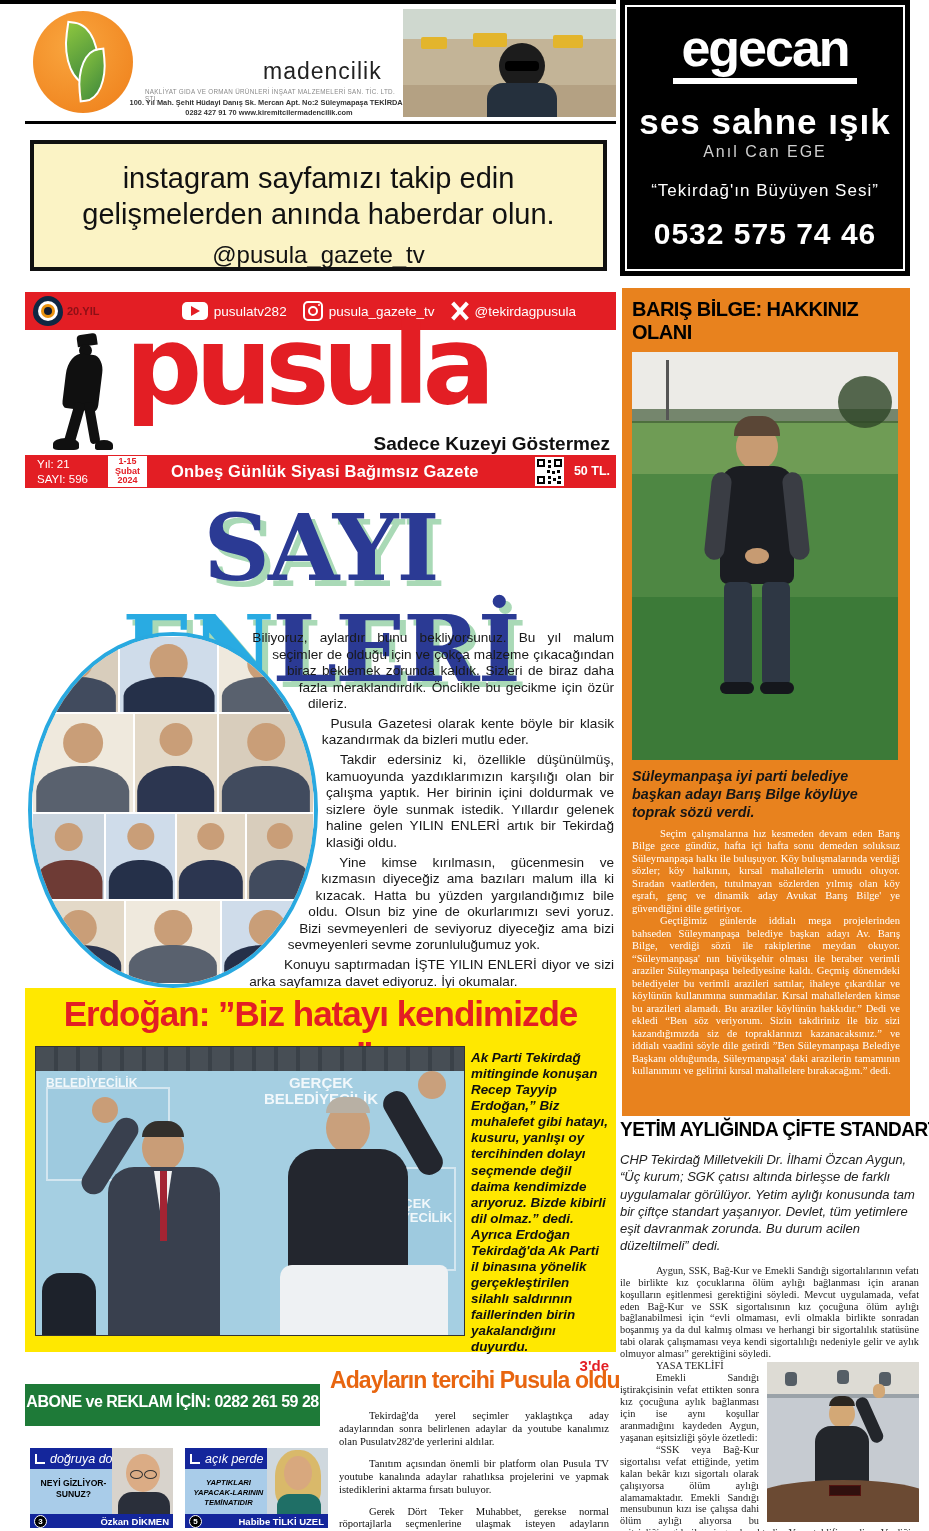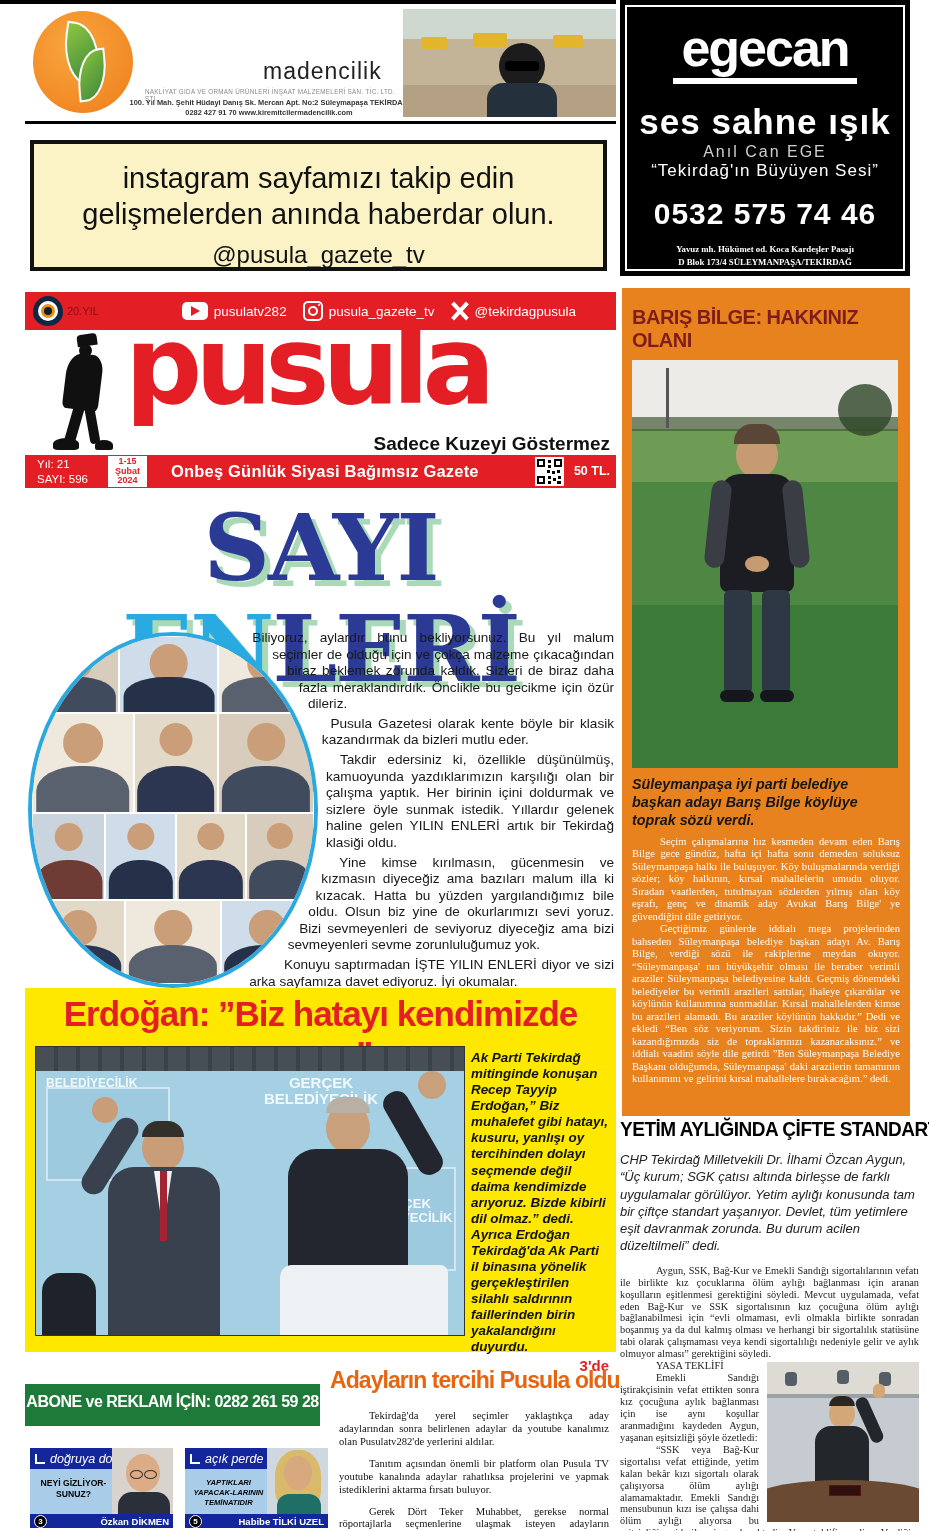--- a/index.html
+++ b/index.html
@@ -23,37 +23,37 @@
   .kphoto{left:378px;top:3px;width:213px;height:108px;overflow:hidden;
           background:linear-gradient(#cfd8cf 0 28%,#c3b497 28% 70%,#b4a183 70%);}
   .mach{position:absolute;background:#e3b52c;border-radius:2px;}
   
   .egecan{left:620px;top:0;width:290px;height:276px;background:#000;color:#fff;text-align:center;}
   .egframe{position:absolute;inset:5px;border:2px solid #fff;}
   .egtitle{display:inline-block;margin-top:22px;font-size:52px;font-weight:bold;letter-spacing:-2px;
            border-bottom:6px solid #fff;line-height:1;padding:0 8px 4px;}
   .egsub{font-size:35px;font-weight:bold;letter-spacing:1px;margin-top:18px;}
   .egperson{font-size:16px;color:#cfcfcf;letter-spacing:2px;margin-top:1px;}
-  .egslogan{font-size:17px;letter-spacing:1px;}
+  .egslogan{font-size:17px;margin-top:20px;letter-spacing:1px;}
   .egphone{font-size:30px;font-weight:900;margin-top:16px;letter-spacing:1px;}
-  .egaddr{font-family:"Liberation Serif",serif;font-size:8.8px;font-weight:bold;margin-top:12px;line-height:1.5;}
+  .egaddr{font-family:"Liberation Serif",serif;font-size:8.8px;font-weight:normal;margin-top:22px;line-height:1.5;}
 
   
   .insta{left:30px;top:140px;width:577px;height:131px;background:#fbf3c5;border:4px solid #111;
          box-sizing:border-box;text-align:center;}
   .insta .l{font-size:29px;color:#111;line-height:1.25;}
   .insta .h{font-size:24px;margin-top:8px;}
 
   
   .mast{left:25px;top:292px;width:591px;height:196px;}
   .mtop{height:38px;background:#e31e24;display:flex;align-items:center;color:#fff;}
   .eye{width:30px;height:30px;margin-left:8px;border-radius:50% 50% 50% 50%/55% 55% 45% 45%;
        background:#0f2742;position:relative;}
   .eye i{position:absolute;border-radius:50%;}
-  .anniv{color:#8c1016;font-weight:400;font-size:11px;margin-left:4px;}
+  .anniv{color:#8c1016;font-weight:700;font-size:11px;margin-left:4px;}
   .soc{display:flex;align-items:center;gap:6px;font-size:13.5px;}
   .yt{width:26px;height:18px;background:#fff;border-radius:5px;position:relative;}
   .yt::before{content:"";position:absolute;left:9px;top:4px;border-left:9px solid #e31e24;
               border-top:5px solid transparent;border-bottom:5px solid transparent;}
   .ig{width:16px;height:16px;border:2px solid #fff;border-radius:5px;position:relative;}
   .ig::before{content:"";position:absolute;inset:3px;border:2px solid #fff;border-radius:50%;}
   .ig::after{content:"";position:absolute;right:1px;top:1px;width:2px;height:2px;background:#fff;border-radius:50%;}
   .xi{width:18px;height:18px;position:relative;}
   .xi::before,.xi::after{content:"";position:absolute;left:8px;top:-2px;width:4px;height:22px;background:#fff;}
   .xi::before{transform:rotate(42deg);}.xi::after{transform:rotate(-42deg);}
@@ -133,21 +133,21 @@
   .aday{left:330px;top:1366px;width:288px;}
   .aday h2{margin:0;color:#e8650f;font-size:24px;font-weight:900;letter-spacing:-1px;
            transform:scaleX(.96);transform-origin:left;white-space:nowrap;}
   .aday .body{margin-top:16px;font-family:"Liberation Serif",serif;font-size:10.6px;line-height:1.22;
               text-align:justify;}
   .aday p{margin:9px;text-indent:30px;}
 
   
   .bilge{left:622px;top:288px;width:288px;height:828px;background:#e8821e;box-sizing:border-box;
          padding:6px 10px;}
-  .bkicker{color:#7f1d1d;font-size:20px;font-weight:900;letter-spacing:-.5px;margin-top:12px;}
+  .bkicker{color:#000000;font-size:20px;font-weight:900;letter-spacing:-.5px;margin-top:4px;}
   .bhead{color:#fff;font-size:30px;font-weight:900;letter-spacing:-.5px;margin-top:1px;}
   .bphoto{position:relative;width:266px;height:408px;margin-top:8px;overflow:hidden;
           background:linear-gradient(#ecebe7 0 14%,#cfd4cb 14% 17%,#6f9c55 17% 30%,#4e8743 30% 60%,#3c7a38 60%);}
   .bphoto div{position:absolute;}
   .bcap{color:#151515;font-weight:800;font-style:italic;font-size:14.3px;line-height:1.25;margin:8px 0 6px;}
   .bilge p.body{color:#fff;font-family:"Liberation Serif",serif;font-size:10.6px;line-height:1.18;
         text-align:justify;margin:0;text-indent:28px;}
 
   
   .yetim{left:620px;top:1118px;width:299px;}

